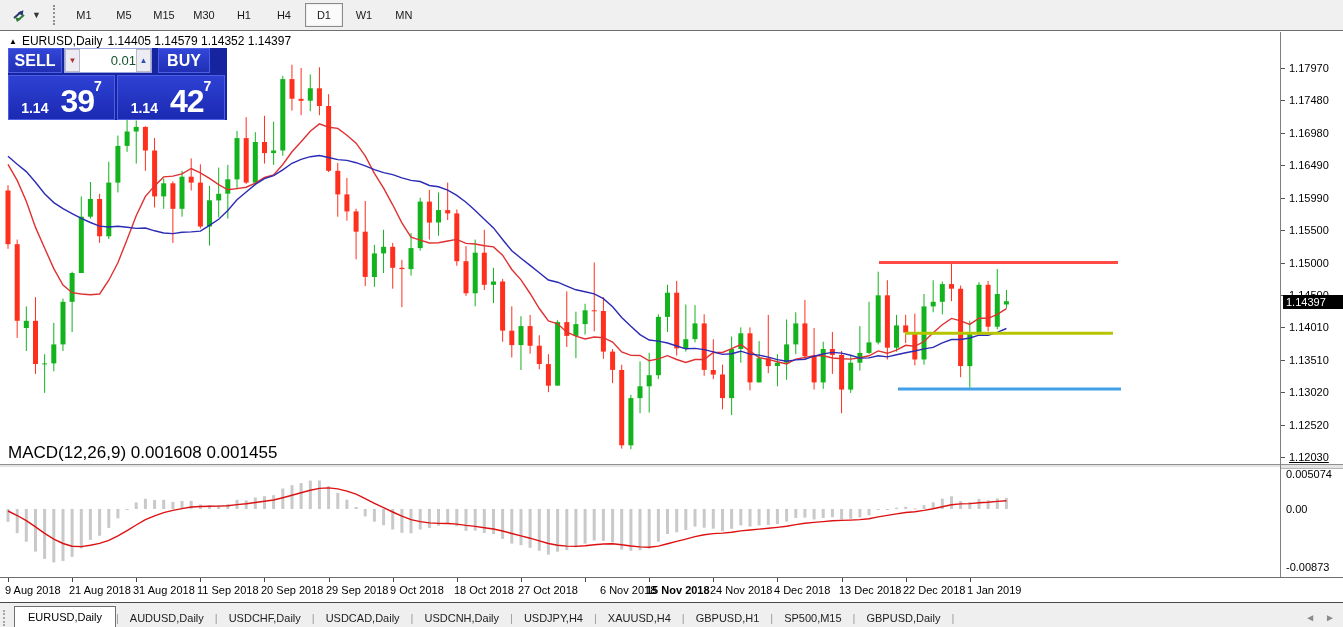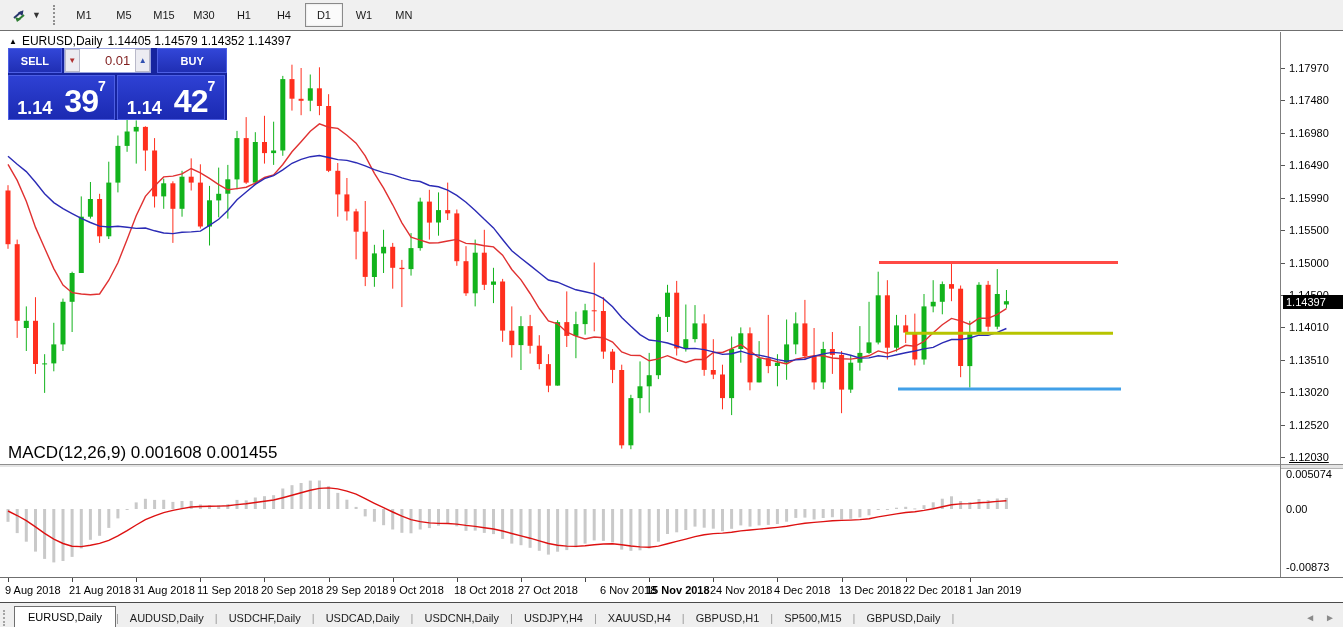--- a/index.html
+++ b/index.html
@@ -25,38 +25,38 @@
   #macd-bottom{position:absolute;left:0;top:546px;width:1343px;height:1px;background:#6f6f6f;}
   #axis-vline{position:absolute;left:1280px;top:1px;width:1px;height:545px;background:#808080;}
   
   #chart-title{position:absolute;left:9px;top:3px;font-size:12px;color:#000;display:flex;
                align-items:center;gap:5px;white-space:nowrap;}
   #chart-title .tri{font-size:8px;}
   
   #trade-panel{position:absolute;left:8px;top:17px;width:219px;height:72px;background:#16249f;
                padding:0;box-sizing:border-box;}
   #tp-top{display:flex;height:25px;}
-  .tp-btn{background:linear-gradient(#3246d8,#202fb4);color:#fff;font-size:11px;font-weight:bold;
+  .tp-btn{background:linear-gradient(#3246d8,#202fb4);color:#fff;font-size:16px;font-weight:bold;
           display:flex;align-items:center;justify-content:center;border:1px solid #4d5fe4;
           box-sizing:border-box;cursor:default;}
   #sell-btn{width:54px;}
-  #buy-btn{width:70px;margin-left:6px;}
+  #buy-btn{width:52px;margin-left:6px;}
   #vol-box{width:88px;margin-left:2px;background:#fff;border:1px solid #9aa4e0;display:flex;
            align-items:stretch;box-sizing:border-box;}
   .spin{width:15px;background:#ececf2;border:1px solid #b9b9c9;font-size:8px;display:flex;
         align-items:center;justify-content:center;box-sizing:border-box;cursor:default;}
-  #vol-value{flex:1;font-size:13px;color:#7f1d1d;display:flex;align-items:center;
-             justify-content:flex-end;padding-right:5px;}
+  #vol-value{flex:1;font-size:13px;color:#14532d;display:flex;align-items:center;
+             justify-content:flex-end;}
   #tp-bottom{display:flex;height:45px;margin-top:2px;}
   .price-box{background:linear-gradient(#2e41d4,#1b2ab2);color:#fff;border:1px solid #4d5fe4;
              box-sizing:border-box;display:flex;align-items:flex-end;justify-content:center;
              padding-bottom:3px;cursor:default;}
   #sell-box{width:107px;}
   #buy-box{width:108px;margin-left:2px;}
-  .pb-small{font-size:18px;font-weight:bold;margin-right:12px;line-height:15px;}
+  .pb-small{font-size:14px;font-weight:bold;margin-right:12px;line-height:15px;}
   .pb-big{font-size:32px;font-weight:bold;line-height:30px;letter-spacing:-1px;}
   .pb-sup{font-size:14px;font-weight:bold;line-height:12px;align-self:flex-start;margin-top:4px;}
   
   .ptick{position:absolute;width:4px;height:1px;background:#555;left:1281px;}
   .plabel{position:absolute;left:1289px;font-size:11px;color:#000;white-space:nowrap;}
   #cur-badge{position:absolute;left:1283px;width:60px;height:14px;background:#000;color:#fff;
              font-size:11px;display:flex;align-items:center;justify-content:flex-start;
              padding-left:3px;box-sizing:border-box;}
   
   #macd-label{position:absolute;left:8px;top:412px;font-size:17px;color:#000;white-space:nowrap;}

